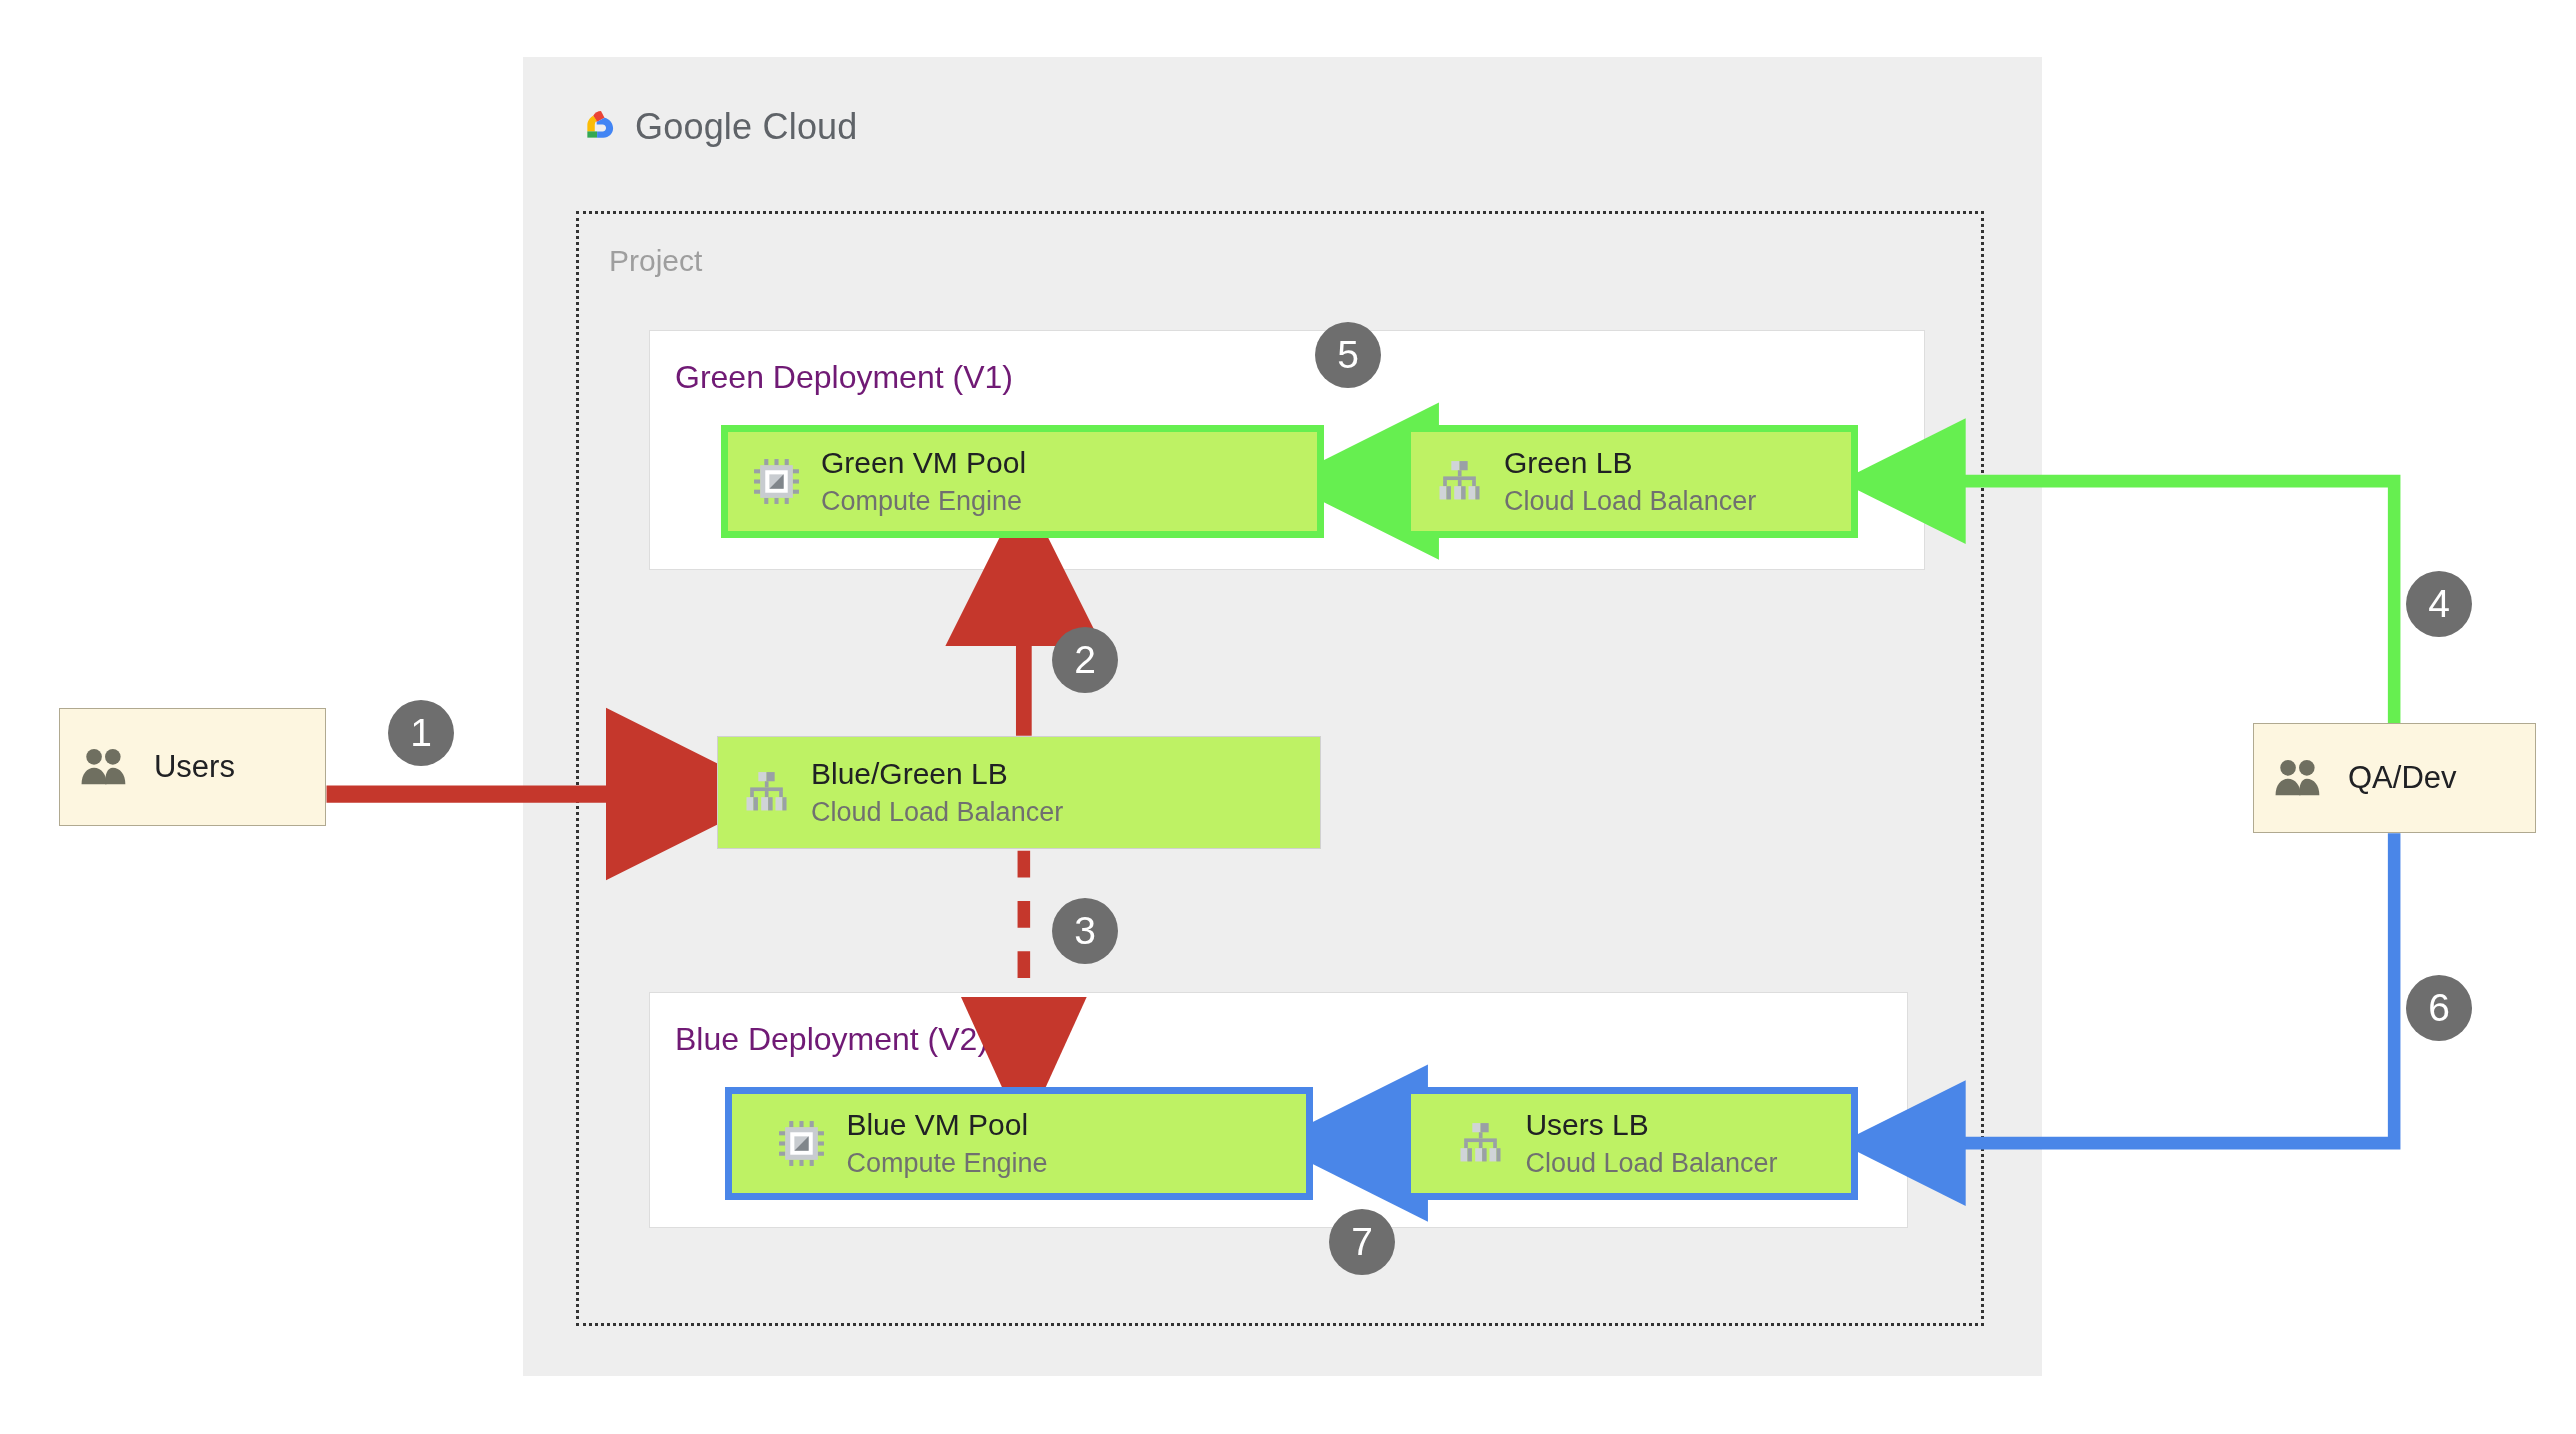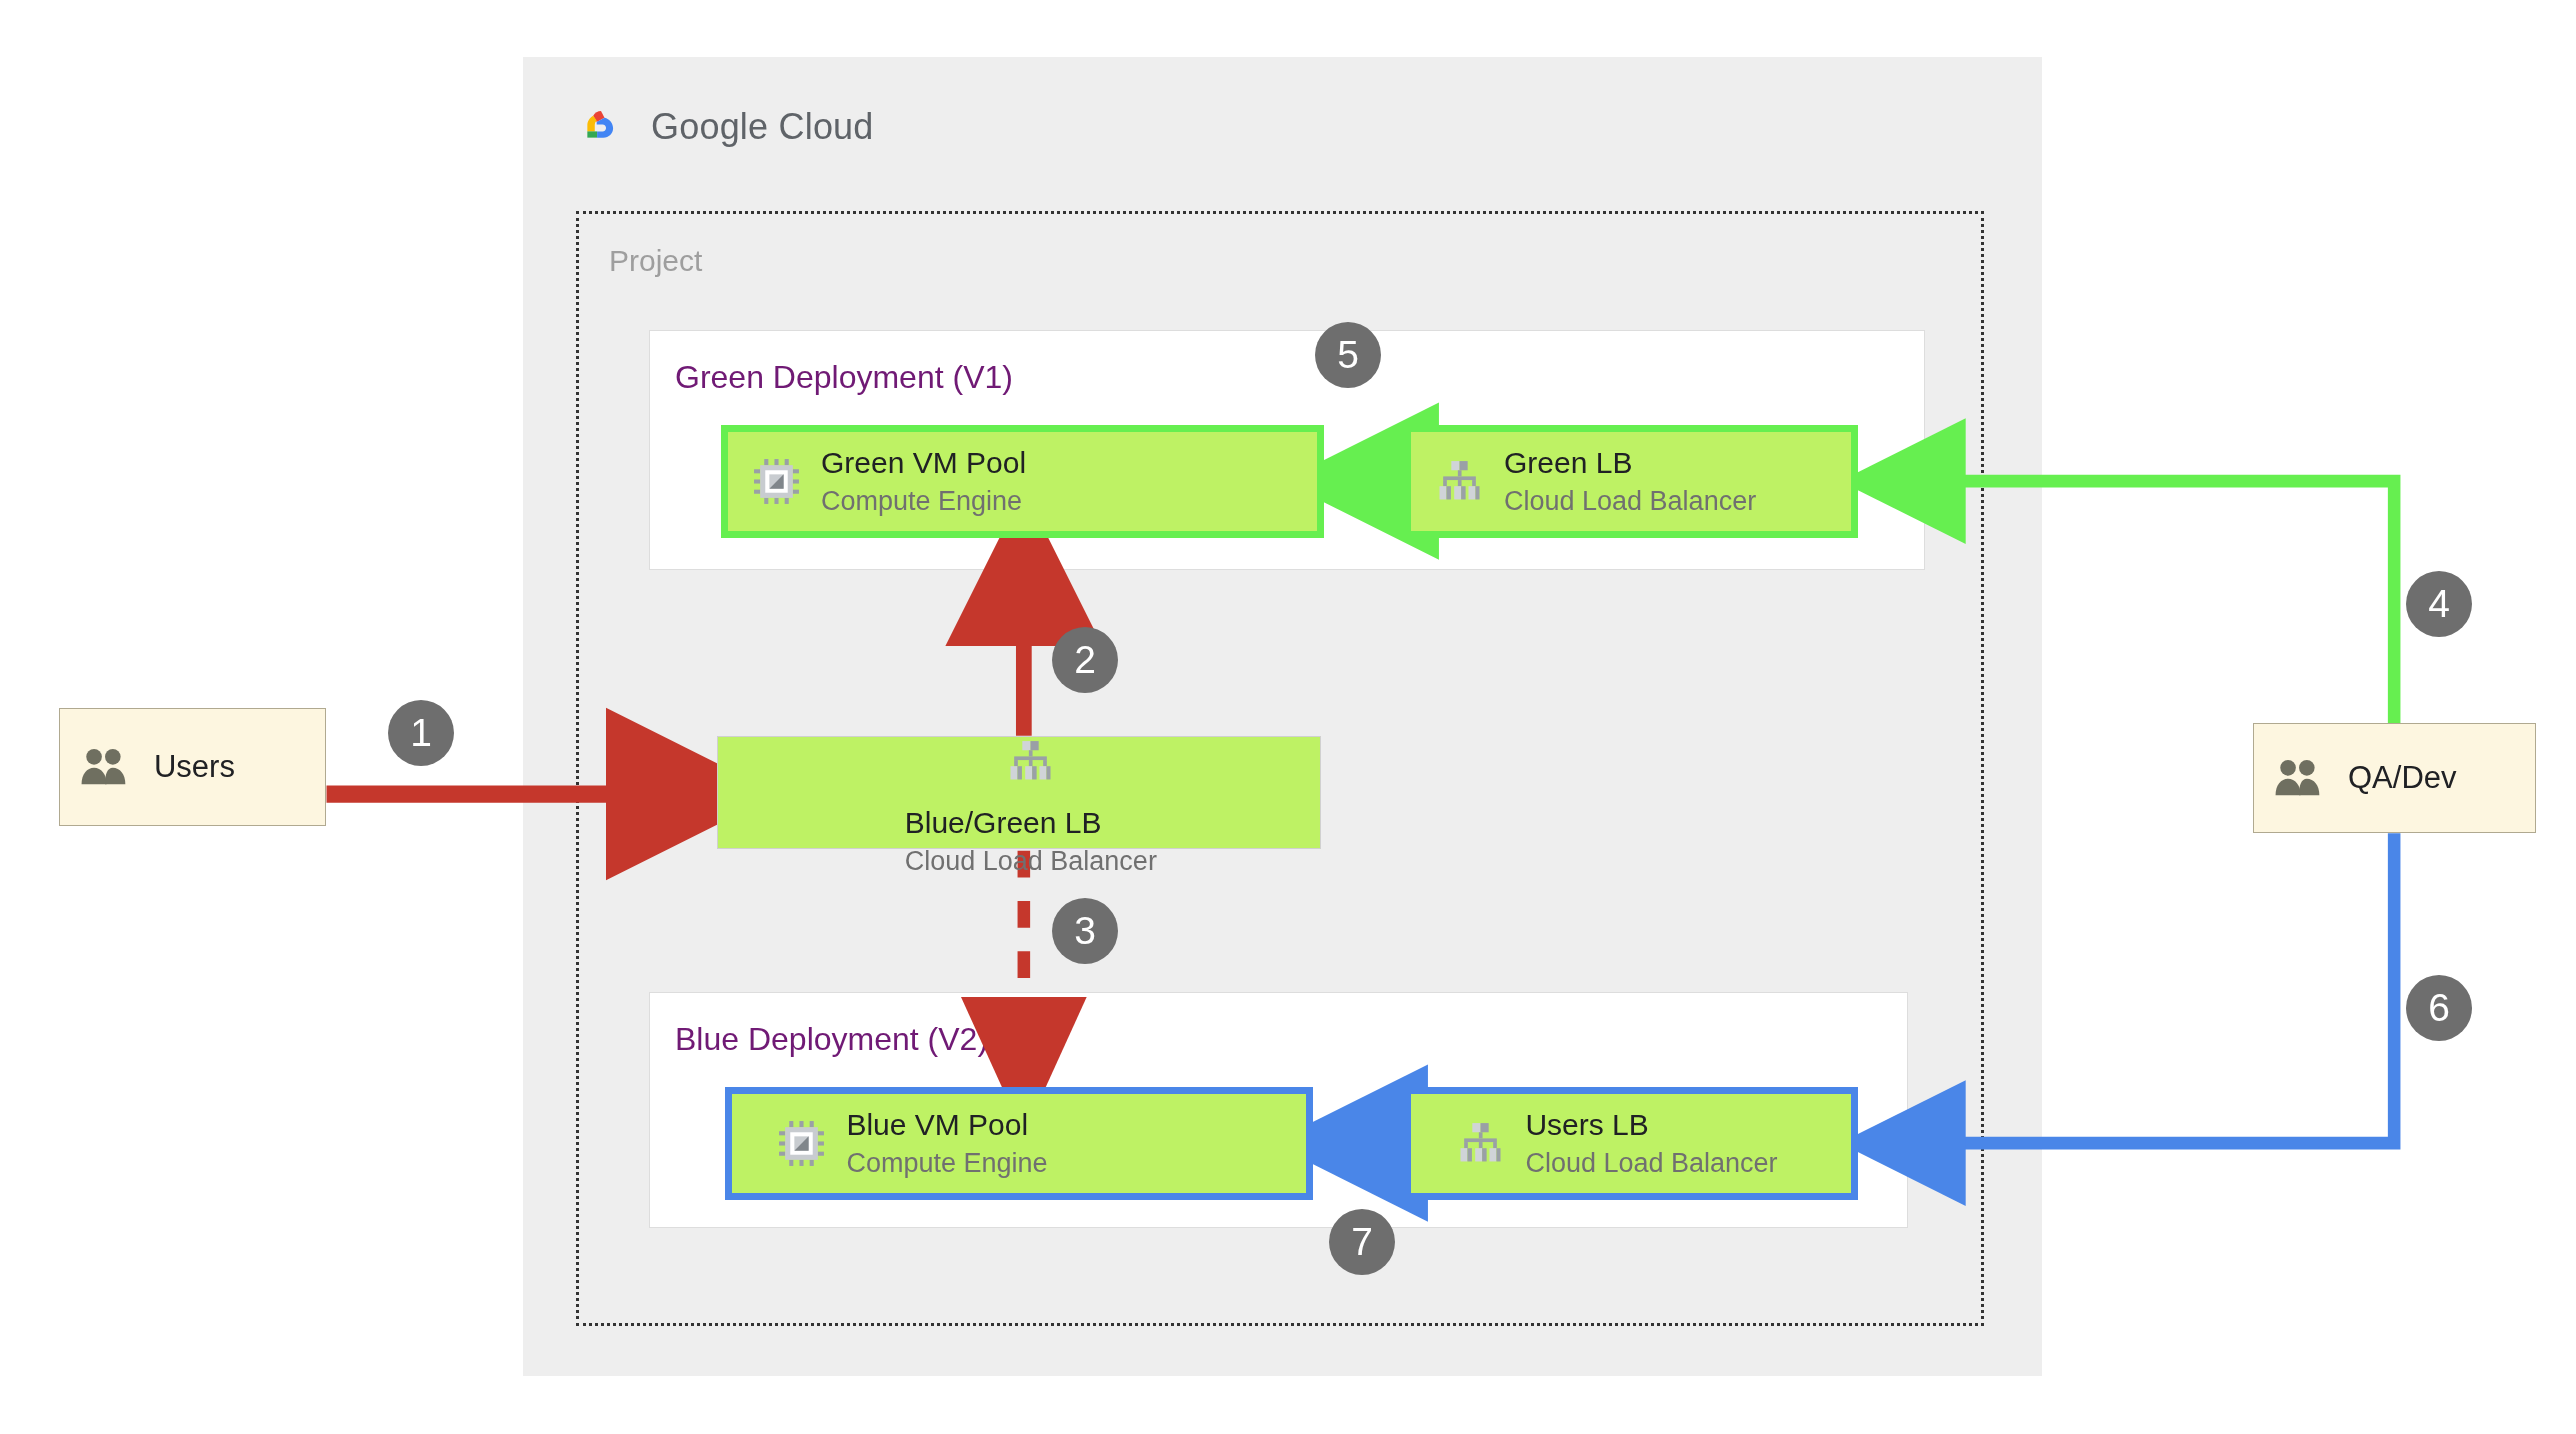--- a/index.html
+++ b/index.html
@@ -26,21 +26,21 @@
     width: 1519px;
     height: 1319px;
     background: #eeeeee;
   }
   .gcp-logo-row {
     position: absolute;
     left: 578px;
     top: 106px;
     display: flex;
     align-items: center;
-    gap: 27px;
+    gap: 11px;
     text-align: right;
   }
   .gcp-logo-text {
     font-size: 36px;
     color: #5f6368;
     letter-spacing: 0.2px;
     white-space: nowrap;
   }
   .gcp-logo-text .bold {
     font-weight: 400;
@@ -98,21 +98,21 @@
     position: absolute;
     background: #bef264;
     box-sizing: border-box;
     display: flex;
     align-items: center;
     padding-left: 23.6px;
     gap: 20.4px;
   }
   .node.green-border { border: 7.9px solid #66ef50; }
   .node.blue-border  { border: 7.9px solid #4a86e8; padding-left: 45px; }
-  .node.plain-border { border: 1.6px solid #d0d0d0; flex-direction: column; }
+  .node.plain-border { border: 1.6px solid #d0d0d0; }
 
   .node-text { display: flex; flex-direction: column; gap: 4.7px; }
   .node-title {
     font-size: 30px;
     color: #202124;
     white-space: nowrap;
     line-height: 1.15;
   }
   .node-sub {
     font-size: 27px;

